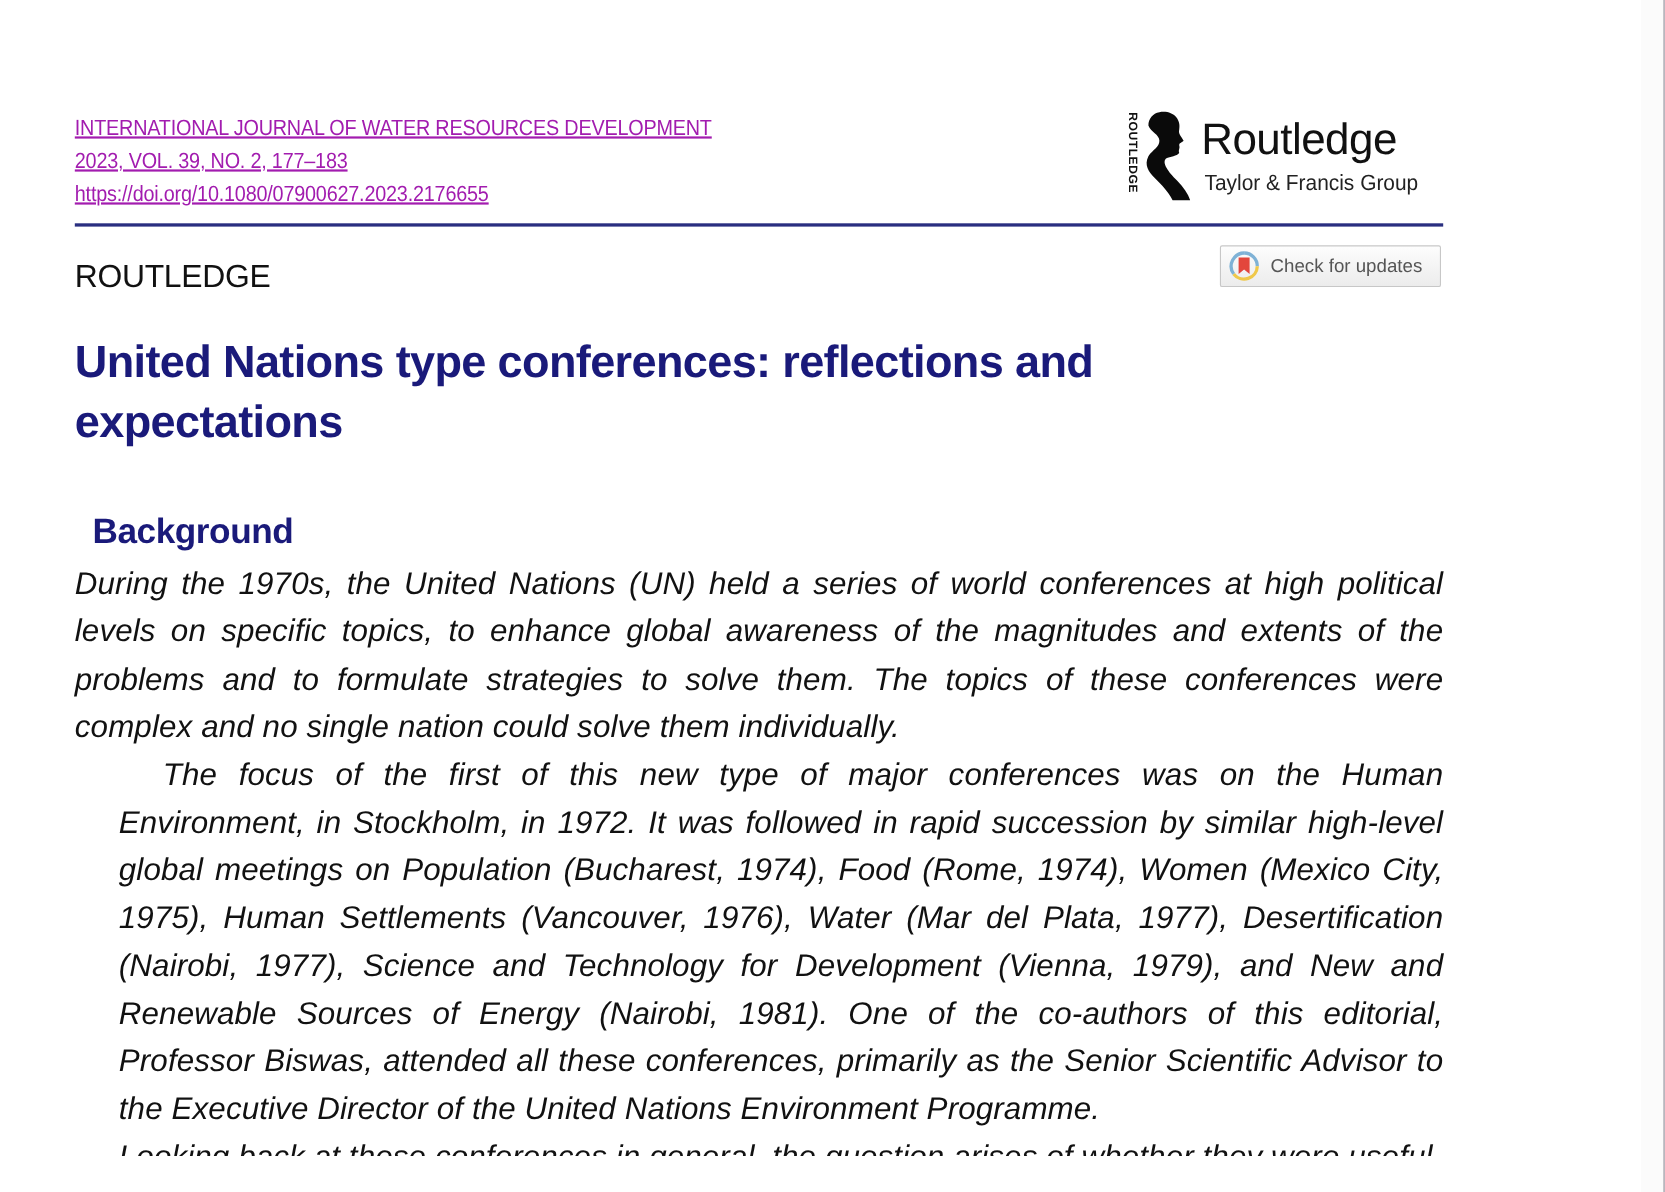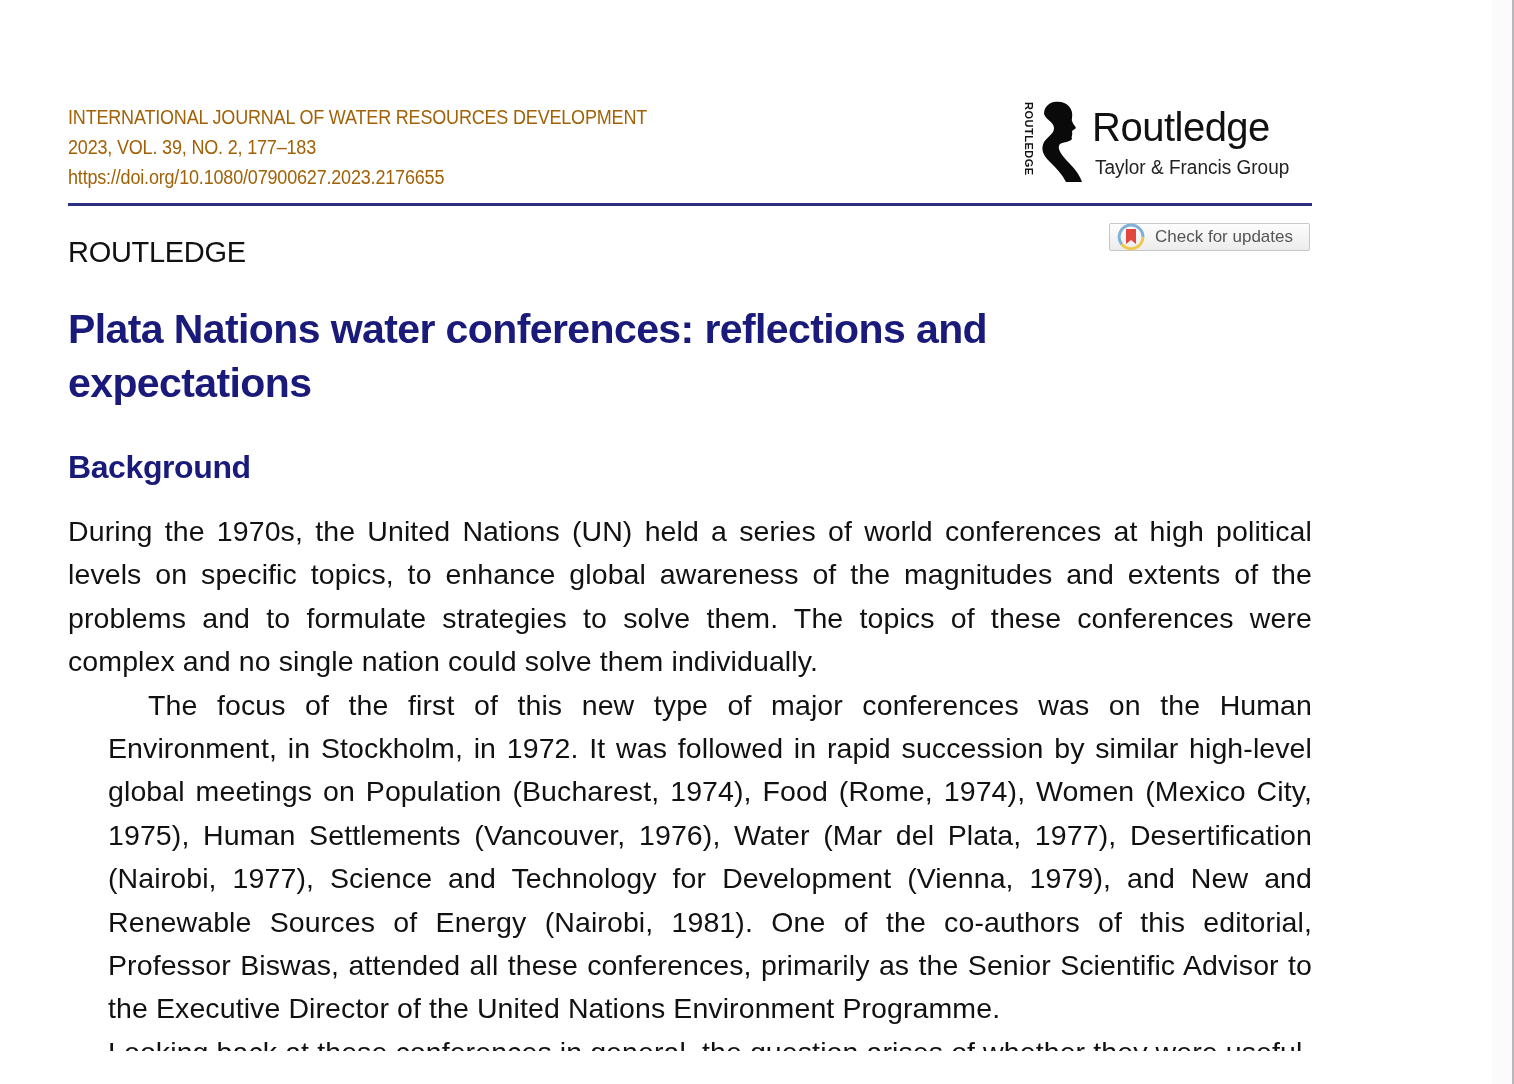--- a/index.html
+++ b/index.html
@@ -13,23 +13,24 @@
     position: absolute; top: 0; right: 0; width: 22px; height: 1084px;
     background: #fbfbfb;
   }
   .scrollbar-thumb {
     position: absolute; top: 0; right: 0; width: 2px; height: 1084px;
     background: #b9b6bd;
   }
   .page { position: absolute; left: 68px; top: 0; width: 1244px; }
   .journal-meta {
     position: absolute; top: 102px; left: 0;
-    font-size: 20px; line-height: 30px; color: #a16207;
+    font-size: 20px; line-height: 30px; color: #a21caf;
     font-family: "Liberation Sans Narrow", "Liberation Sans", sans-serif;
     letter-spacing: -0.2px;
+    text-decoration: underline;
   }
   .journal-meta div { white-space: nowrap; transform: scaleX(0.9); transform-origin: left; }
   .publisher-logo {
     position: absolute; top: 100px; left: 954px; height: 86px; width: 290px;
   }
   .logo-vert {
     position: absolute; left: 0; top: 2px; width: 14px; height: 80px;
     font-size: 11px; font-weight: bold; letter-spacing: 0.5px;
     writing-mode: vertical-rl; color: #111; line-height: 14px;
   }
@@ -44,42 +45,42 @@
   }
   .header-rule {
     position: absolute; top: 203px; left: 0; width: 1244px; height: 3px;
     background: #2a2f80;
   }
   .article-type {
     position: absolute; top: 234px; left: 0; font-size: 29px; line-height: 36px;
     color: #111; letter-spacing: -0.3px;
   }
   .update-btn {
-    position: absolute; top: 223px; left: 1041px; width: 201px; height: 28px;
+    position: absolute; top: 223px; left: 1041px; width: 201px; height: 38px;
     border: 1px solid #c7c7c7; border-radius: 2px;
     background: linear-gradient(#fdfdfd, #ececec);
     display: flex; align-items: center; box-sizing: border-box; cursor: pointer;
   }
   .update-icon { width: 28px; height: 28px; margin-left: 7px; margin-right: 10px; }
   .update-label { font-size: 17px; color: #555; white-space: nowrap; }
   .article-title {
     position: absolute; top: 302px; left: 0; width: 1100px;
     font-size: 41px; line-height: 54px; font-weight: bold; color: #1a1a7a;
     letter-spacing: -0.6px; margin: 0;
   }
   .section-heading {
     position: absolute; top: 446px; left: 0; font-size: 32px; line-height: 42px;
-    font-weight: bold; color: #1a1a7a; margin: 0; letter-spacing: -0.4px;
+    font-weight: bold; color: #1a1a7a; margin: 16px; letter-spacing: -0.4px;
   }
   .body-text {
     position: absolute; top: 510px; left: 0; width: 1244px;
     font-size: 28.5px; line-height: 43.4px; color: #111;
     text-align: justify; letter-spacing: 0.1px;
   }
-  .body-text p { margin: 0; }
+  .body-text p { margin: 0; font-style: italic; }
   .body-text p.indent { text-indent: 40px; margin-left: 40px; }
   .body-text p.cutoff {
     text-indent: 40px; height: 20px; overflow: hidden;
   }
 </style>
 </head>
 <body>
 
 <div class="scrollbar-track"></div>
 <div class="scrollbar-thumb"></div>
@@ -108,21 +109,21 @@
   <div class="update-btn">
     <svg class="update-icon" viewBox="0 0 28 28">
       <path d="M14 2 A12 12 0 0 1 26 14" stroke="#7fb2d6" stroke-width="3" fill="none"></path>
       <path d="M26 14 A12 12 0 0 1 4.5 21" stroke="#efc84a" stroke-width="3" fill="none"></path>
       <path d="M4.5 21 A12 12 0 0 1 14 2" stroke="#7fb2d6" stroke-width="3" fill="none"></path>
       <path d="M9 6 L19 6 L19 21 L14 17 L9 21 Z" fill="#e3463c"></path>
     </svg>
     <span class="update-label">Check for updates</span>
   </div>
 
-  <h1 class="article-title">Plata Nations water conferences: reflections and expectations</h1>
+  <h1 class="article-title">United Nations type conferences: reflections and expectations</h1>
 
   <h2 class="section-heading">Background</h2>
 
   <div class="body-text">
     <p>During the 1970s, the United Nations (UN) held a series of world conferences at high political levels on specific topics, to enhance global awareness of the magnitudes and extents of the problems and to formulate strategies to solve them. The topics of these conferences were complex and no single nation could solve them individually.</p>
     <p class="indent">The focus of the first of this new type of major conferences was on the Human Environment, in Stockholm, in 1972. It was followed in rapid succession by similar high-level global meetings on Population (Bucharest, 1974), Food (Rome, 1974), Women (Mexico City, 1975), Human Settlements (Vancouver, 1976), Water (Mar del Plata, 1977), Desertification (Nairobi, 1977), Science and Technology for Development (Vienna, 1979), and New and Renewable Sources of Energy (Nairobi, 1981). One of the co-authors of this editorial, Professor Biswas, attended all these conferences, primarily as the Senior Scientific Advisor to the Executive Director of the United Nations Environment Programme.</p>
     <p class="cutoff">Looking back at these conferences in general, the question arises of whether they were useful</p>
   </div>
 
 </div>

